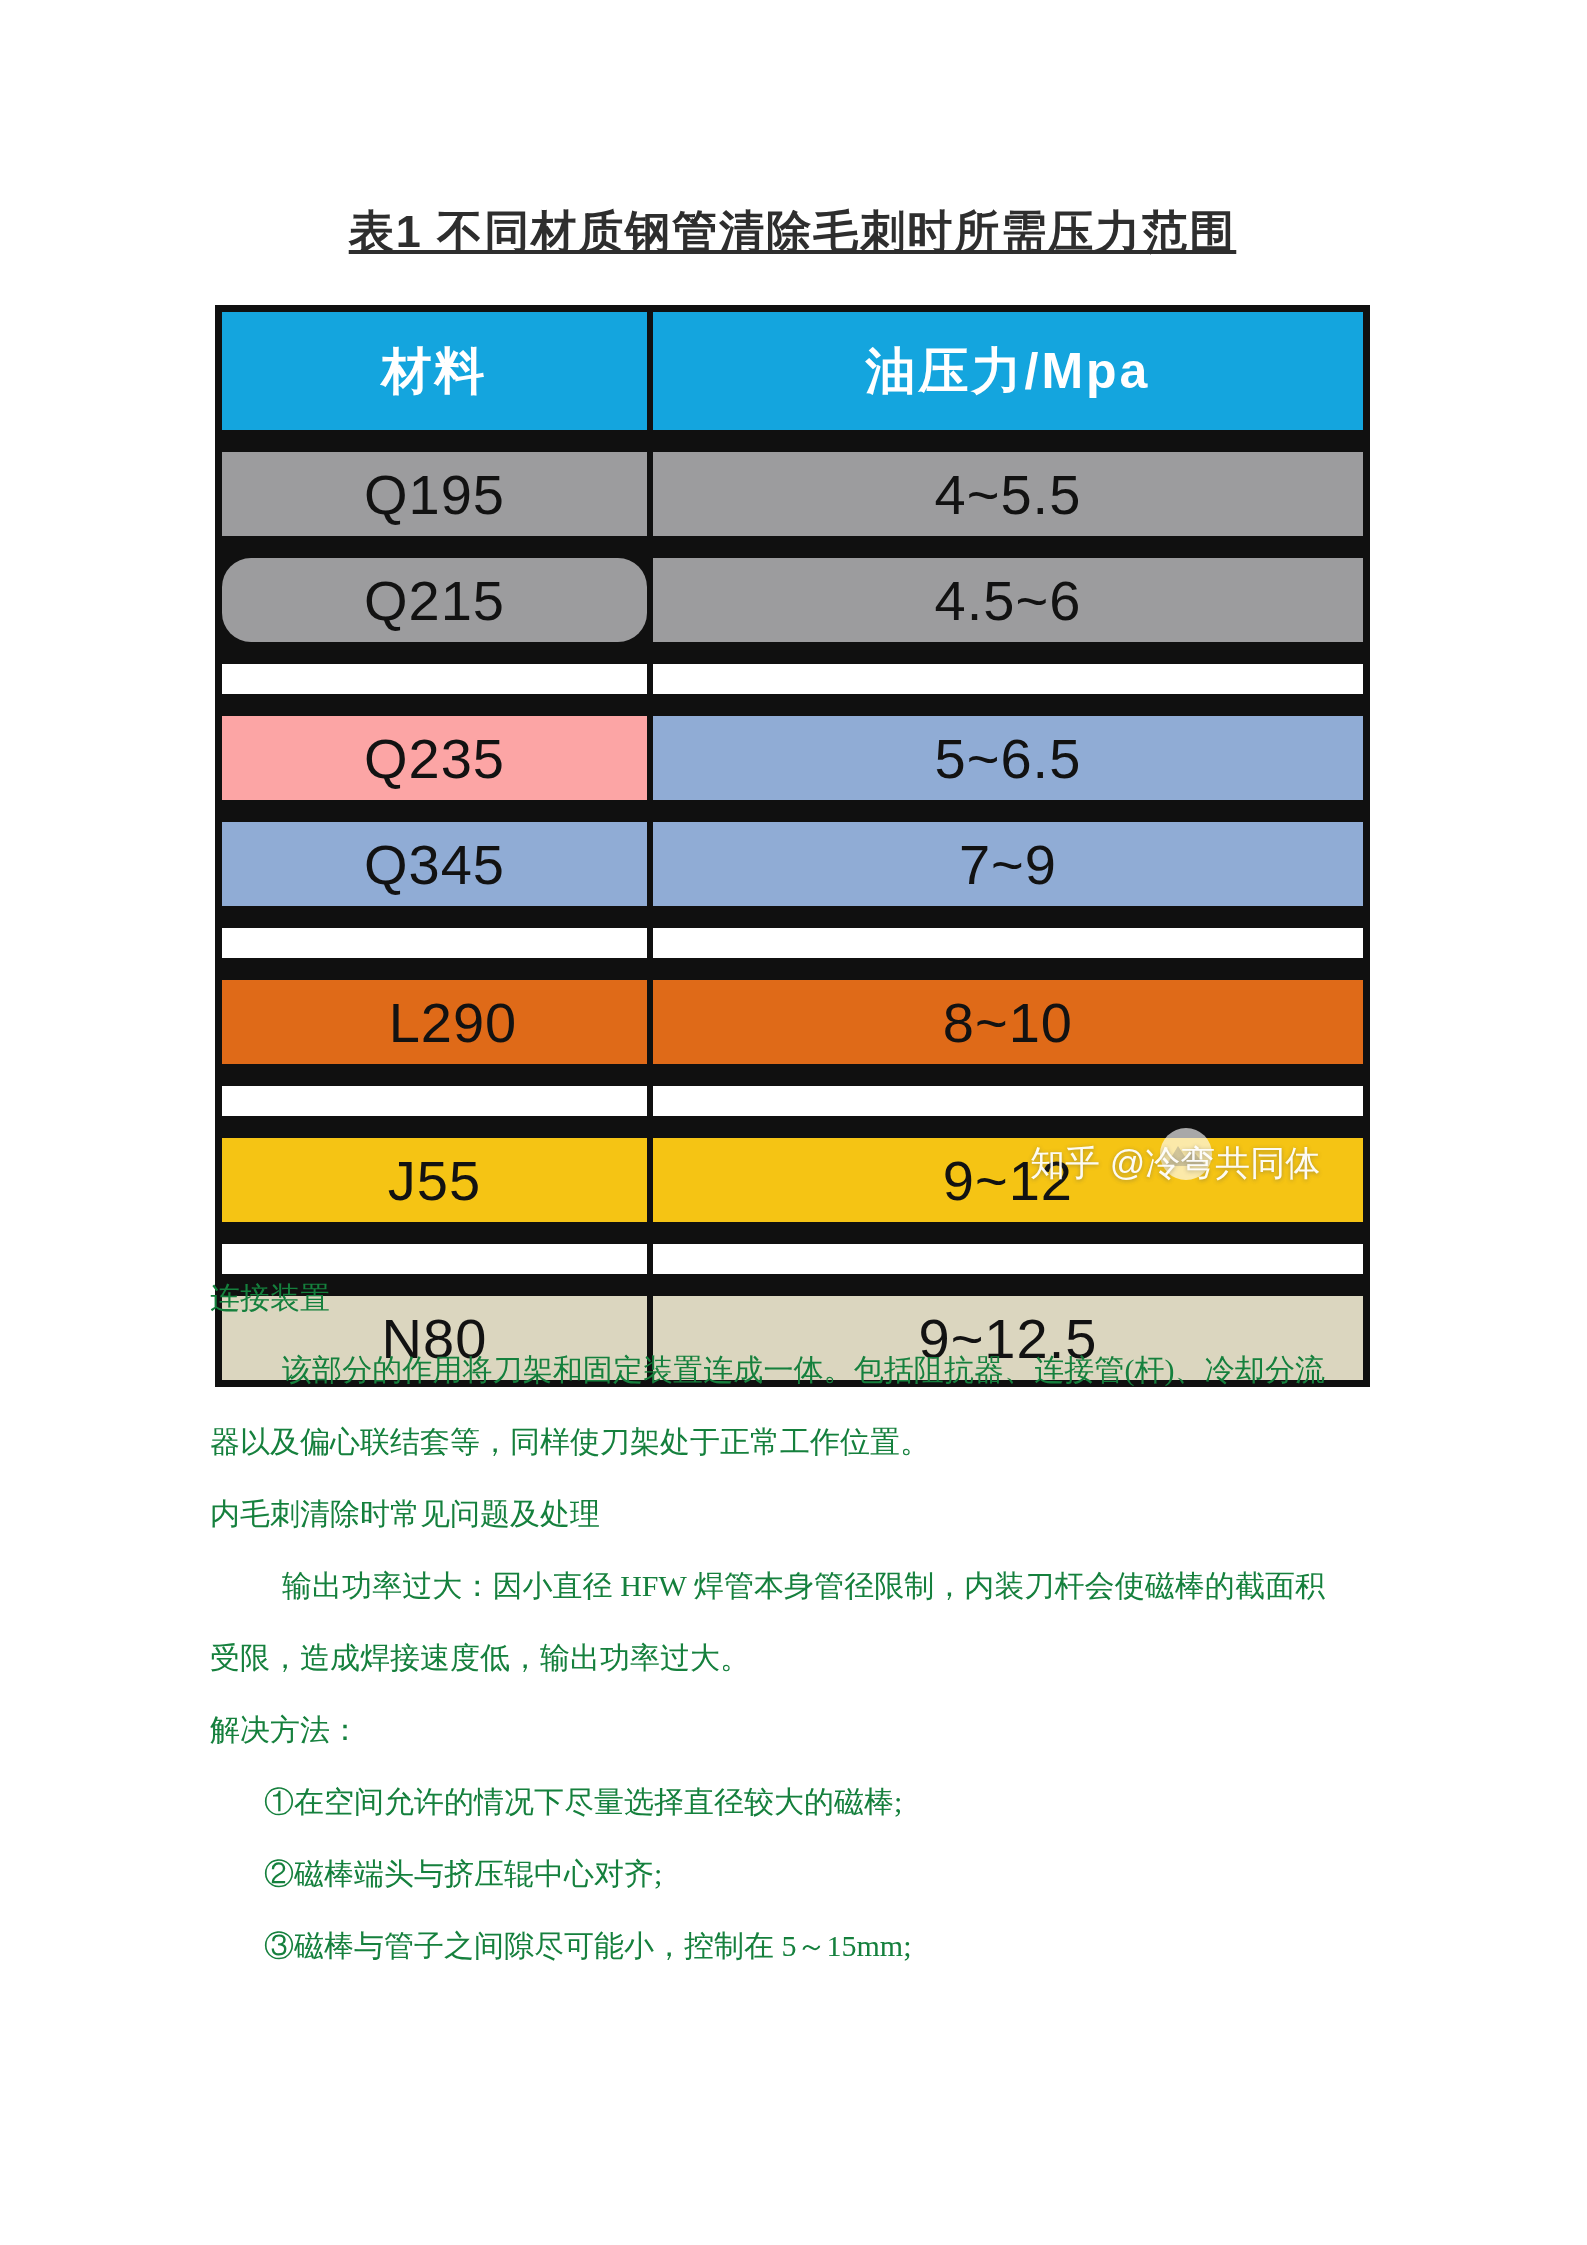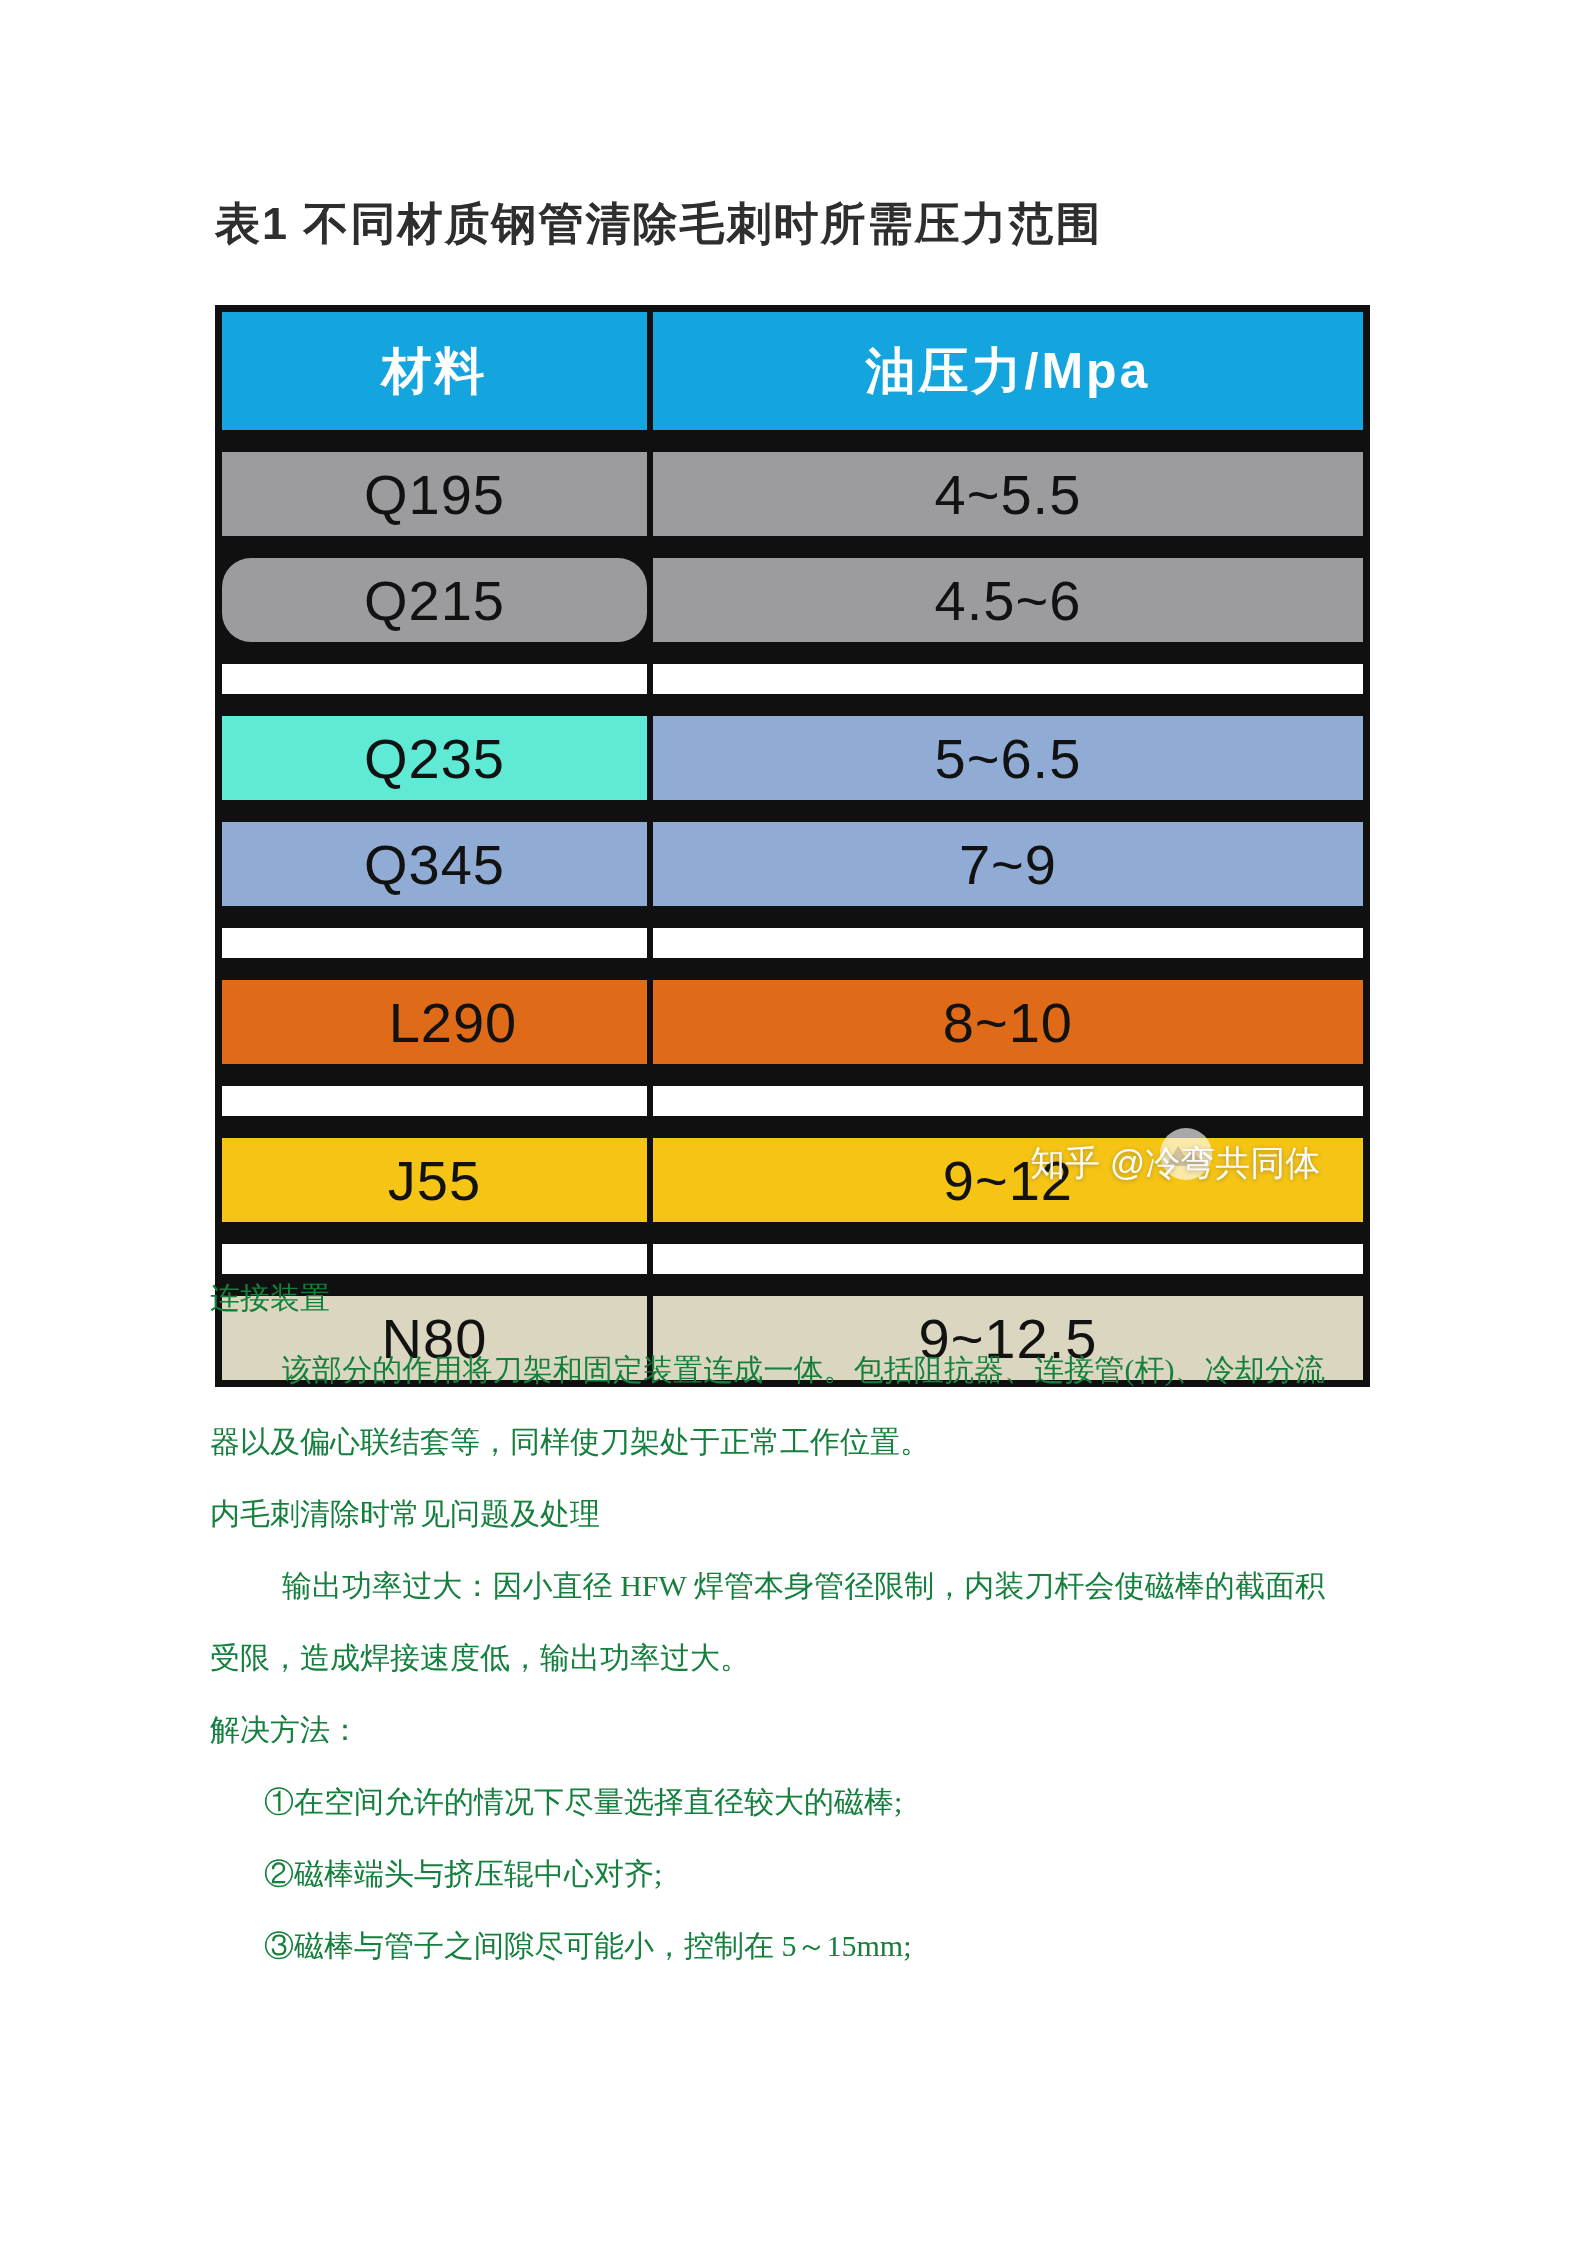--- a/index.html
+++ b/index.html
@@ -6,26 +6,28 @@
   .page {
     position:relative;
     width:1587px; height:2245px;
     background:#ffffff;
     overflow:hidden;
     font-family:"Liberation Serif","DejaVu Serif",serif;
   }
 
   .doc-title {
     position:absolute;
-    top:194px; left:215px; width:1155px;
+    top:202px; left:215px; width:1155px;
+    text-align:center;
     font-family:"Liberation Sans","DejaVu Sans",sans-serif;
     font-weight:bold;
     font-size:45px;
     letter-spacing:2px;
     color:#2e2e2e;
+    text-decoration:underline;
   }
 
   
   .ptable {
     position:absolute;
     top:305px; left:215px; width:1155px;
     box-sizing:border-box;
     background:#101010;
     border:7px solid #101010;
     display:flex; flex-direction:column;
@@ -97,21 +99,21 @@
       <div class="cell" style="background: rgb(156, 156, 158); border-radius: 29px;">Q215</div>
       <div class="cell" style="background: rgb(156, 156, 158);">4.5~6</div>
     </div>
 
     <div class="trow gap">
       <div class="cell"></div>
       <div class="cell"></div>
     </div>
 
     <div class="trow data">
-      <div class="cell" style="background: #5eead4;">Q235</div>
+      <div class="cell" style="background: #fca5a5;">Q235</div>
       <div class="cell" style="background: rgb(144, 172, 213);">5~6.5</div>
     </div>
     <div class="trow data">
       <div class="cell" style="background: rgb(144, 172, 213);">Q345</div>
       <div class="cell" style="background: rgb(144, 172, 213);">7~9</div>
     </div>
 
     <div class="trow gap">
       <div class="cell"></div>
       <div class="cell"></div>

